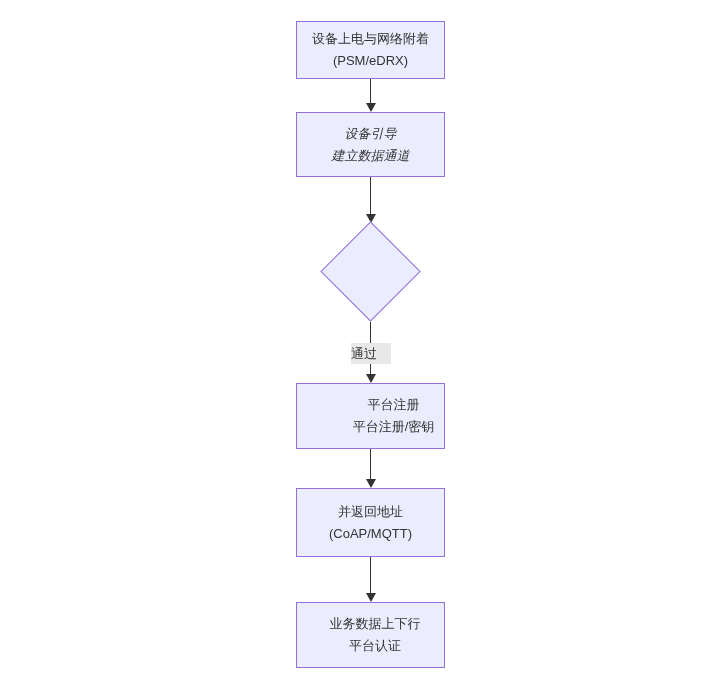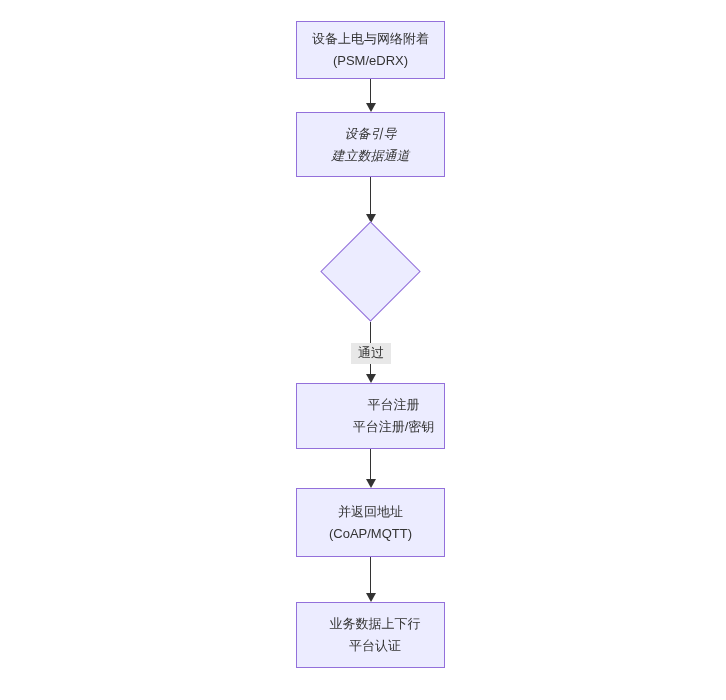--- a/index.html
+++ b/index.html
@@ -69,25 +69,24 @@
     border-right: 5px solid transparent;
     border-top: 9px solid var(--edge-color, #333333);
   }
   .edge-label {
     position: absolute;
     left: 351px;
     top: 343px;
     width: 40px;
     height: 21px;
     line-height: 21px;
-    text-align: center;
+    text-align: left;
     font-size: 13px;
     color: var(--text-color, #333333);
     background: var(--label-bg, #e8e8e8);
-    font-family: Liberation Mono, monospace;
   }
 </style>
 </head>
 <body>
 
 <div class="canvas">
 
   <div class="node" style="left:296px; top:21px; width:149px; height:58px;">
     <div class="nline">设备上电与网络附着</div>
     <div class="nline">(PSM/eDRX)</div>

